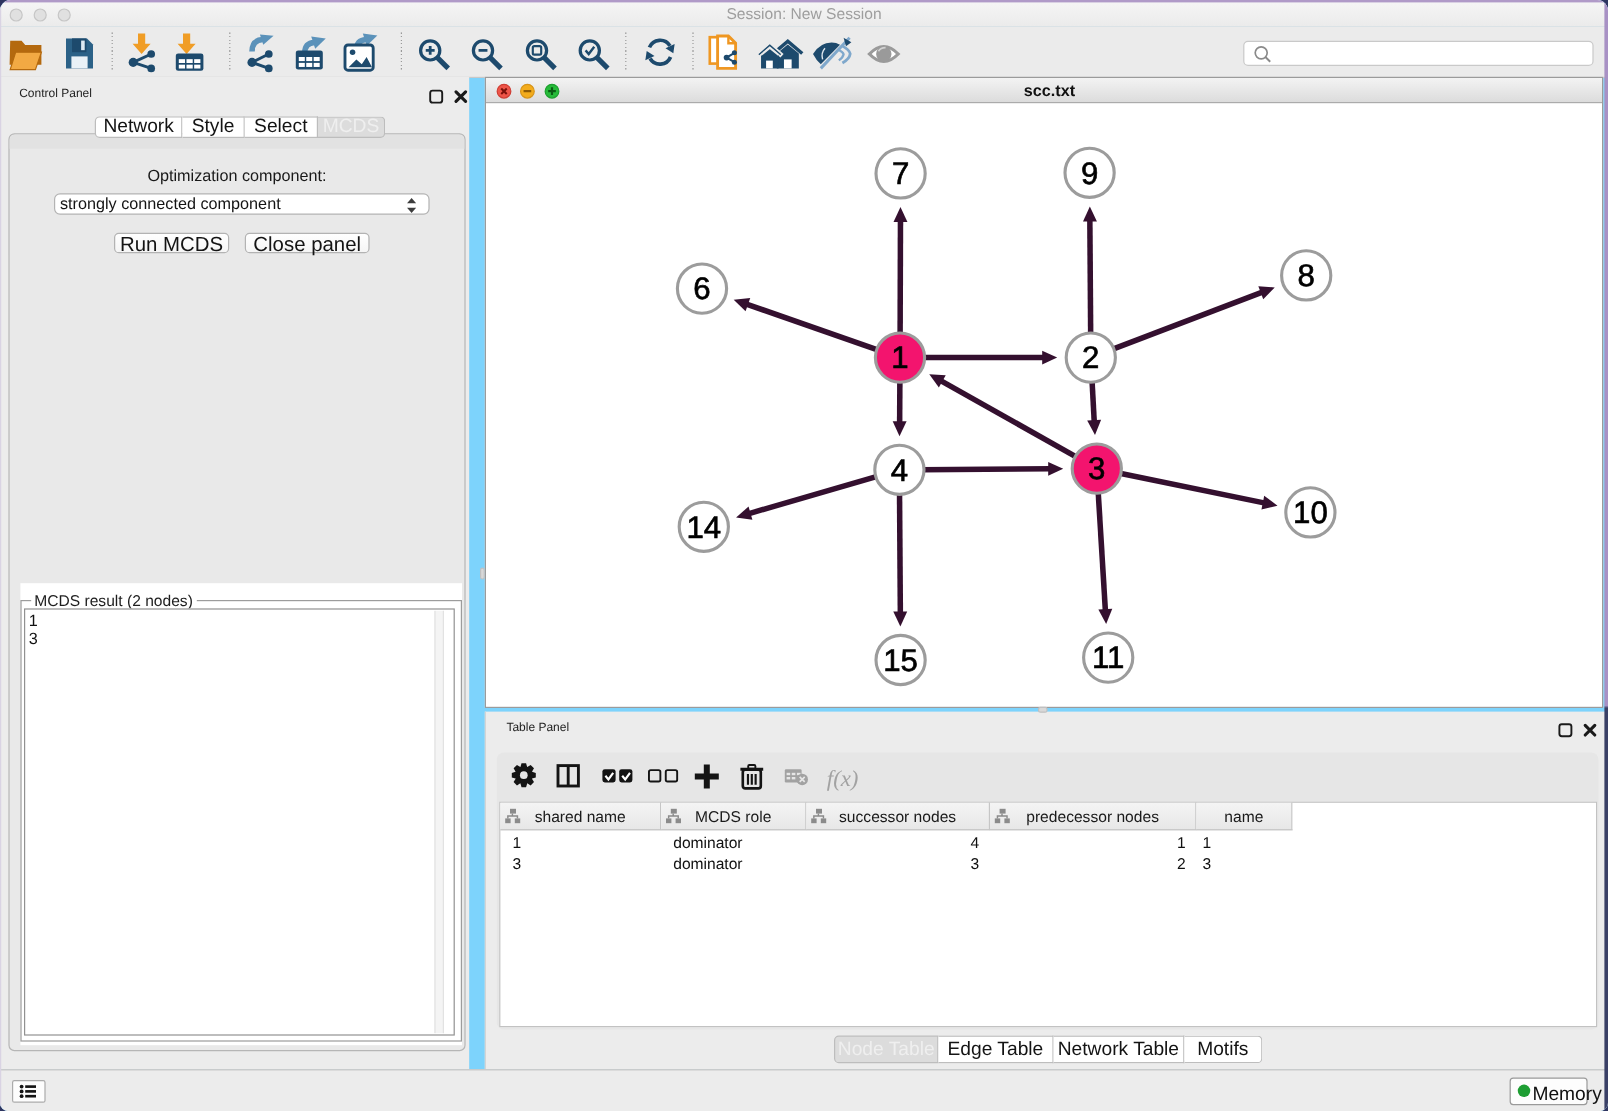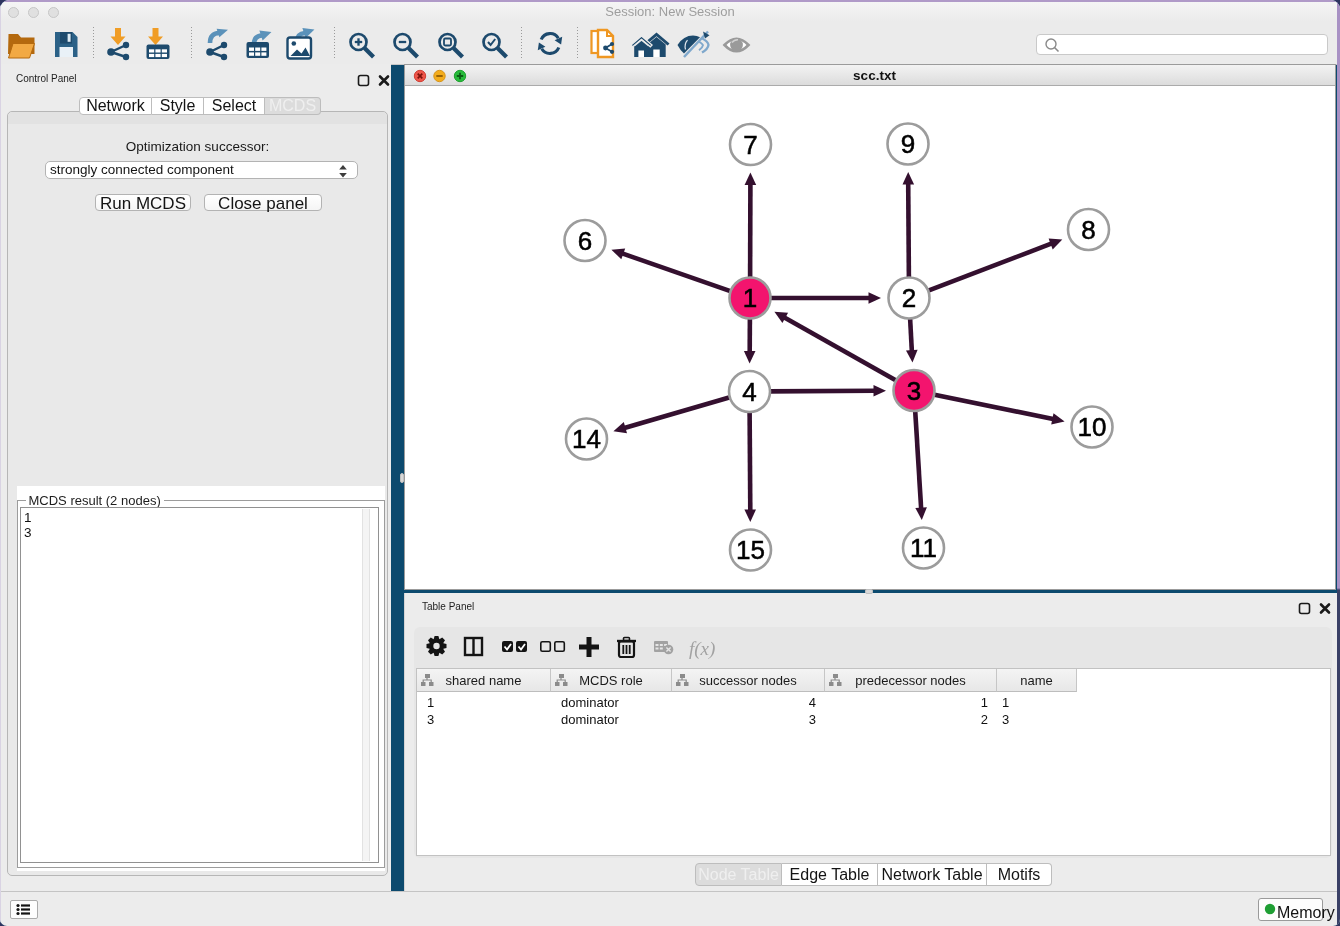--- a/index.html
+++ b/index.html
@@ -1,17 +1,17 @@
 <!DOCTYPE html>
 <html><head><meta charset="utf-8"><style>
 *{margin:0;padding:0;box-sizing:border-box}
 html,body{width:1340px;height:926px;overflow:hidden}
 body{background:#2e3560;font-family:"Liberation Sans",sans-serif;position:relative}
 .abs{position:absolute}
-.window{position:absolute;left:0;top:0;width:1340px;height:926px;background:#0c4a6e;
+.window{position:absolute;left:0;top:0;width:1340px;height:926px;background:#7dd3fc;
  border-radius:9px 9px 7px 7px;overflow:hidden}
 .bord-top{position:absolute;left:0;top:0;right:0;height:2px;background:#b09ac8;z-index:40}
 .bord-right{position:absolute;right:0;top:0;width:3px;height:926px;background:linear-gradient(#a891c4 0,#a891c4 588px,#3a4066 590px,#3a4066 100%);z-index:40}
 .bord-left{position:absolute;left:0;top:0;width:1px;height:926px;background:#d9d3e3;z-index:40}
 .titlebar{position:absolute;left:0;top:0;right:0;height:23px;background:linear-gradient(#f6f6f6,#ebebeb);border-bottom:1px solid #cecece}
 .tl{position:absolute;top:5px;width:11px;height:11px;border-radius:50%;background:#e0e0e0;border:1px solid #c6c6c6}
 .title-text{position:absolute;top:0;left:0;right:0;text-align:center;font-size:13px;line-height:21px;color:#9e9e9e}
 .toolbar{position:absolute;left:0;top:22px;right:0;height:43px;background:#ebebeb;border-bottom:1px solid #c8c8c8}
 .tsep{position:absolute;top:5px;height:31px;width:1px;background-image:repeating-linear-gradient(#9a9a9a 0 1px,transparent 1px 3px)}
 .searchbox{position:absolute;left:1036px;top:12px;width:292px;height:21px;background:#fff;border:1px solid #c9c9c9;border-radius:4px}
@@ -218,29 +218,29 @@
     <path d="M23 2.5 l8 8 M31 2.5 l-8 8" stroke="#1a1a1a" stroke-width="2.6" stroke-linecap="round"></path>
   </svg>
   <div class="tabs" style="left:79px;top:33px">
     <div class="tab first" style="width:73px">Network</div>
     <div class="tab" style="width:52px">Style</div>
     <div class="tab" style="width:61px">Select</div>
     <div class="tab sel last" style="width:56px">MCDS</div>
   </div>
   <div class="tabpanel">
     <div class="topstrip"></div>
-    <div style="position:absolute;left:0;width:100%;top:27px;text-align:center;font-size:13.5px;color:#191919">Optimization successor:</div>
+    <div style="position:absolute;left:0;width:100%;top:27px;text-align:center;font-size:13.5px;color:#191919">Optimization component:</div>
     <div class="selectbox">strongly connected component
       <svg width="10" height="13" style="position:absolute;right:9px;top:3px">
         <path d="M5 0 L8.8 4.4 H1.2 Z" fill="#3c3c3c"></path>
         <path d="M5 12.5 L8.8 8.1 H1.2 Z" fill="#3c3c3c"></path>
       </svg>
     </div>
     <div class="btn" style="left:87px;top:81.5px;width:96px;height:17.5px;line-height:17px">Run MCDS</div>
-    <div class="btn" style="left:196px;top:81.5px;width:118px;height:17.5px;line-height:17px">Close panel</div>
+    <div class="btn" style="left:196px;top:81.5px;width:104px;height:17.5px;line-height:17px">Close panel</div>
     <div style="position:absolute;left:8.5px;top:374px;width:368px;height:385px;background:#fff">
       <div style="position:absolute;left:0;top:14px;right:0;bottom:3.5px;border:1px solid #9c9c9c"></div>
       <div style="position:absolute;left:9px;top:7px;background:#fff;padding:0 3px;font-size:13px;color:#1d1d1d">MCDS result (2 nodes)</div>
       <div style="position:absolute;left:3.5px;top:20.5px;width:359px;height:356.5px;background:#fff;border:1px solid #919191">
         <div style="position:absolute;left:3px;top:2px;font-size:13.5px;color:#111;line-height:15.5px">1<br>3</div>
         <div class="scrolltrack"></div>
       </div>
     </div>
   </div>
 </div>

